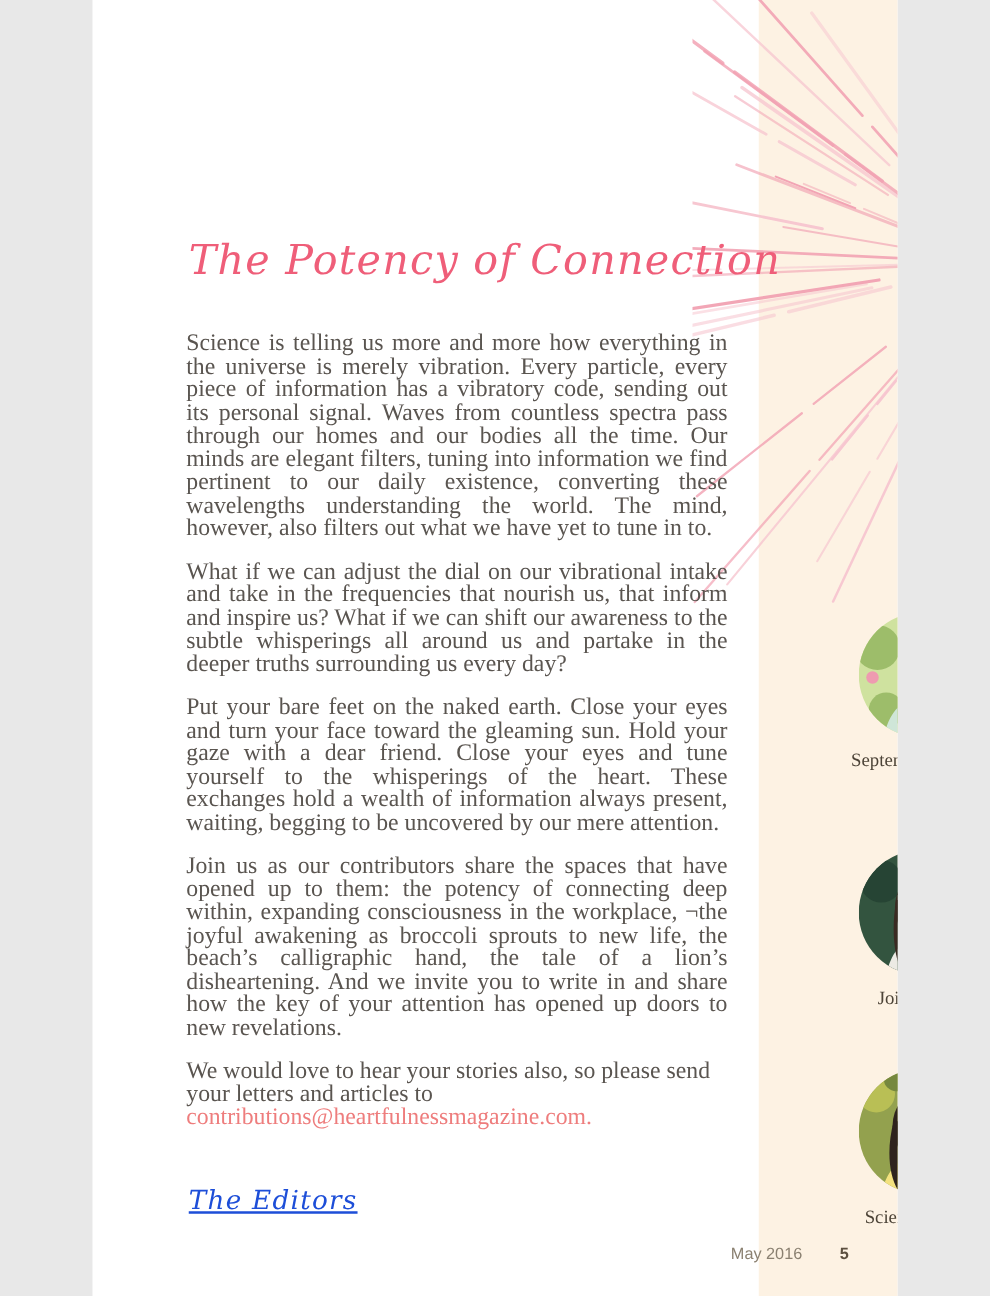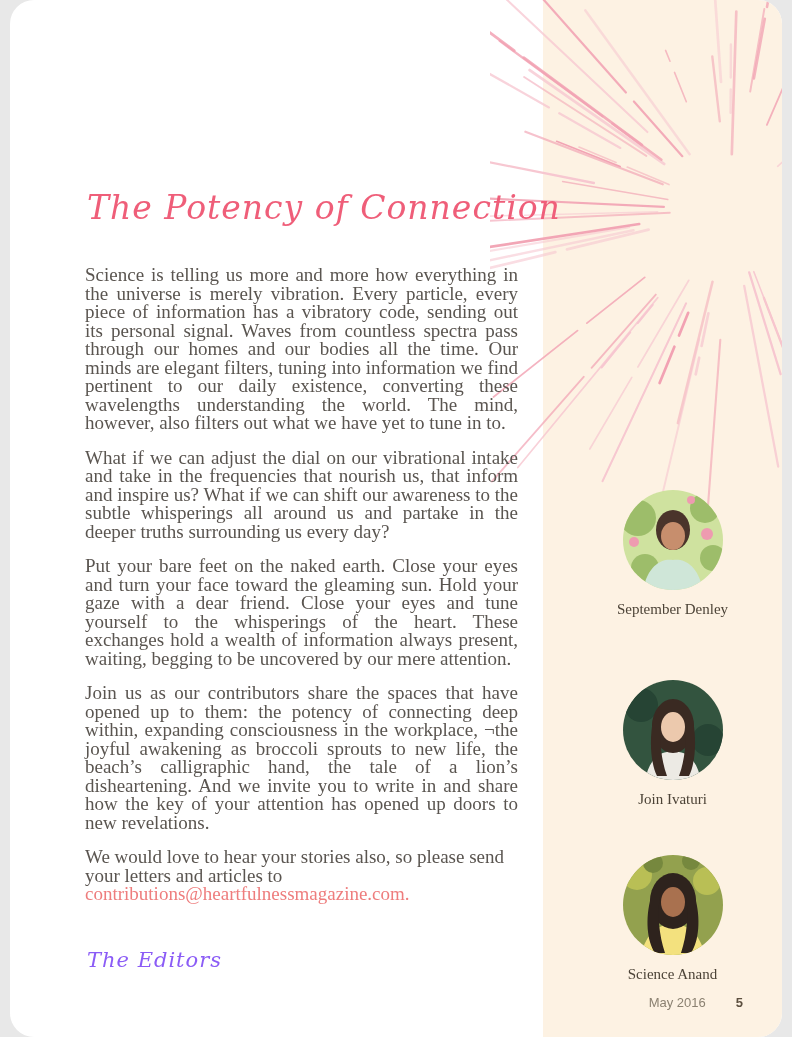--- a/index.html
+++ b/index.html
@@ -1,21 +1,20 @@
 <!DOCTYPE html>
 <html><head>
 <meta charset="utf-8">
 <style>
   * { margin:0; padding:0; box-sizing:border-box; }
   html,body { background:#e8e8e8; }
   .page {
-    position:relative; width:772px; height:1037px;
+    position:relative; width:644px; height:1037px;
     background:#ffffff; overflow:hidden; margin:0 auto;
     font-family:"Liberation Serif", serif;
-    border-radius:24px;
   }
   .side-panel {
     position:absolute; left:533px; top:0; width:259px; height:1037px;
     background:#fdf2e3; z-index:0;
   }
   #burst {
     position:absolute; left:480px; top:0; width:312px; height:505px;
     z-index:1; pointer-events:none;
   }
   .article {
@@ -28,22 +27,22 @@
     color:#ef5e79; margin:0 0 36px 2px; white-space:nowrap;
   }
   .article p {
     font-size:19px; line-height:18.5px; text-align:justify;
     color:#5a5550; margin:0 0 16px 0;
   }
   .article p.contact-line { text-align:left; }
   .email-link { color:#ee7d7d; text-decoration:none; cursor:pointer;text-align:center; }
   .signature {
     font-family:"DejaVu Serif", serif; font-style:italic;
-    font-size:21px; letter-spacing:1px; color:#8b5cf6;
-    margin-top:44px; margin-left:2px;
+    font-size:21px; letter-spacing:1px; color:#1d4ed8;
+    margin-top:44px; margin-left:2px;text-decoration:underline;
   }
   .contrib {
     position:absolute; left:533px; width:259px; text-align:center; z-index:2;
   }
   .contrib .avatar {
     width:100px; height:100px; border-radius:50%; overflow:hidden;
     margin:0 auto; display:block;
   }
   .contrib .avatar svg { display:block; width:100px; height:100px; }
   .contrib .name {

